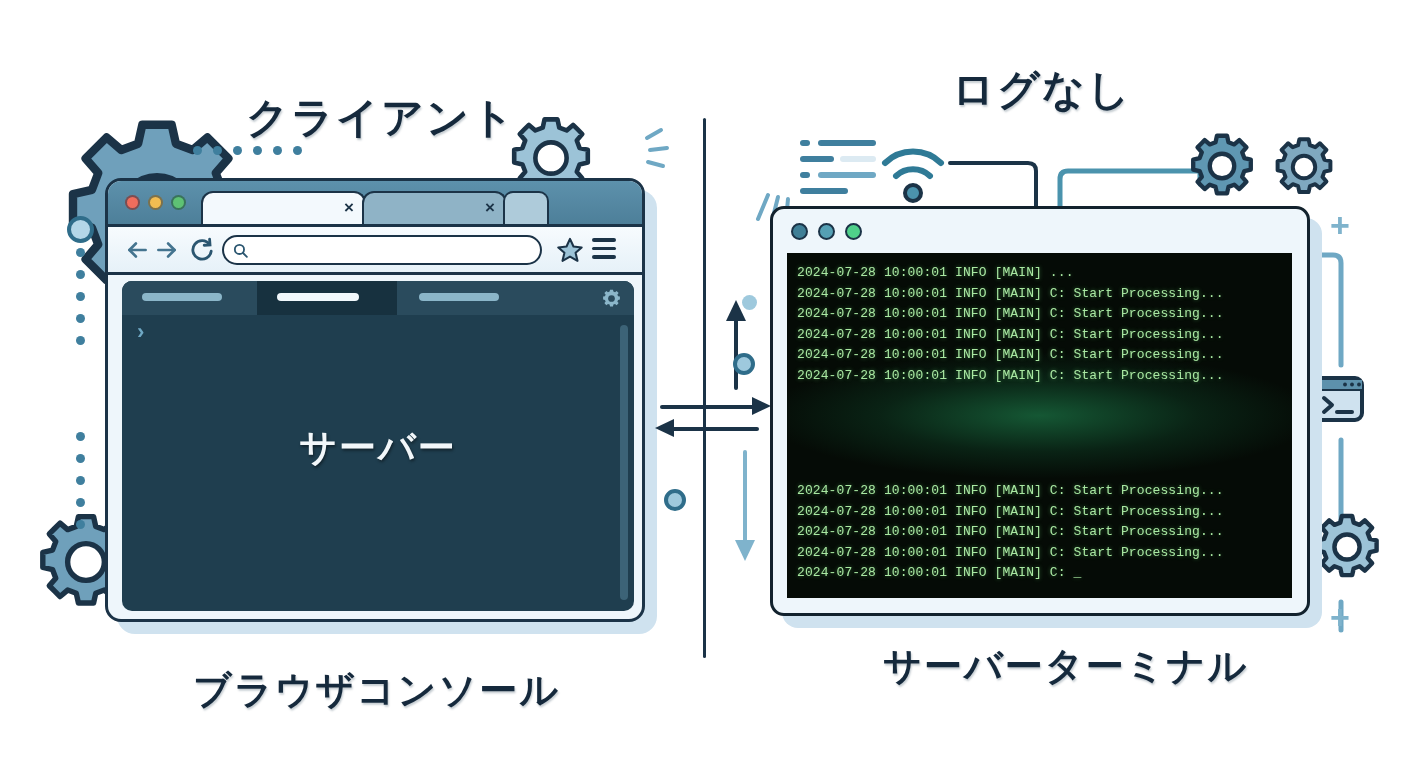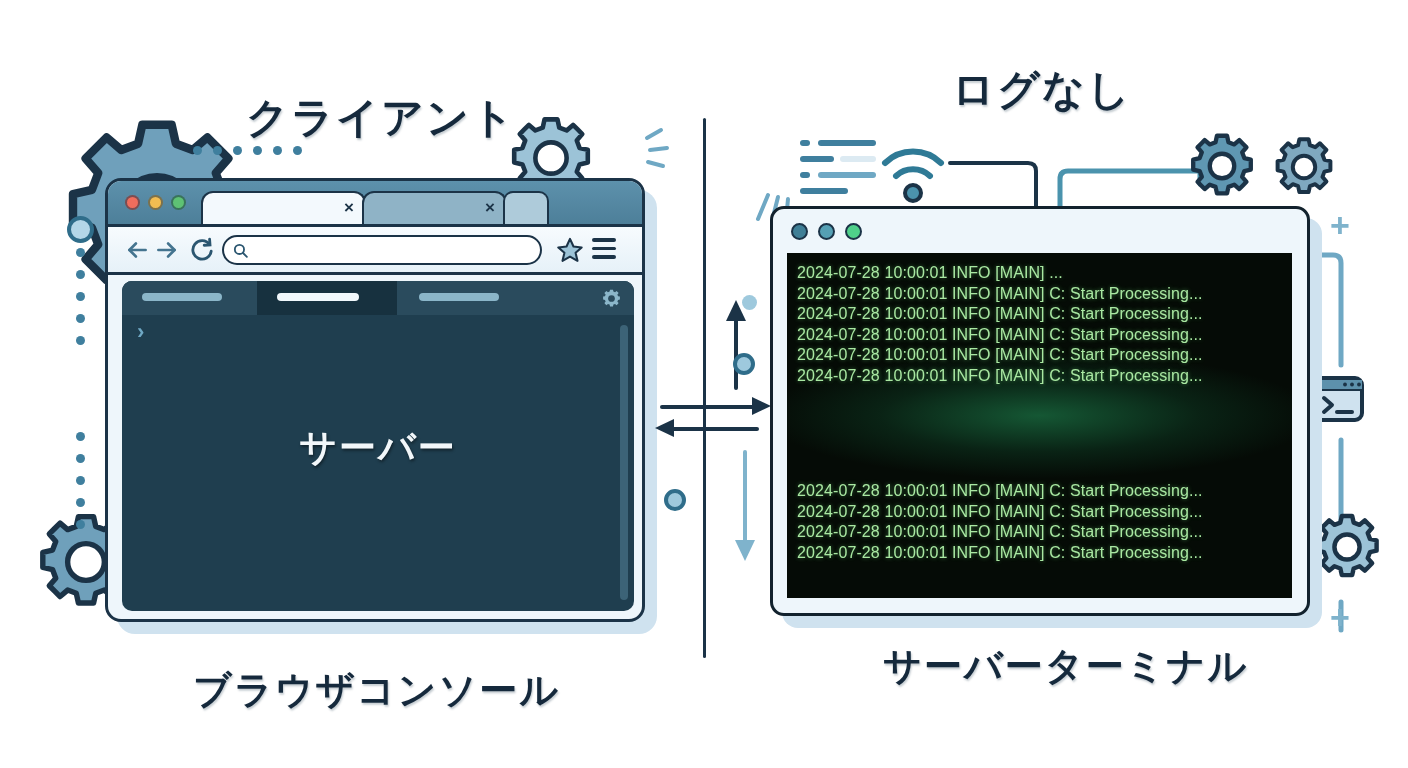--- a/index.html
+++ b/index.html
@@ -144,22 +144,22 @@
     background:#050b06;overflow:hidden;
   }
   #terminal-glow{
     position:absolute;left:0;top:95px;width:100%;height:135px;
     background:radial-gradient(ellipse 70% 60% at 50% 50%,
         rgba(34,150,90,.55) 0%, rgba(20,90,55,.30) 45%, rgba(5,11,6,0) 78%);
     pointer-events:none;
   }
   .log-line{
     position:relative;
-    font-family:Liberation Sans, sans-serif;
-    font-size:16px;line-height:20.5px;color:#a9e8a2;
+    font-family:Liberation Mono, monospace;
+    font-size:13px;line-height:20.5px;color:#a9e8a2;
     white-space:pre;padding-left:10px;letter-spacing:.1px;
     text-shadow:0 0 4px rgba(130,255,140,.45);
   }
   #log-top{position:absolute;left:0;top:10px;width:100%;}
   #log-bottom{position:absolute;left:0;top:228px;width:100%;}
   #terminal-headline{
     position:absolute;left:0;top:125px;width:100%;text-align:center;
     font-size:46px;font-weight:bold;color:#ffffff;letter-spacing:3px;
     text-shadow:0 0 22px rgba(160,255,180,.75),0 2px 5px rgba(0,0,0,.6);
   }
@@ -466,17 +466,18 @@
         <div class="log-line">2024-07-28 10:00:01 INFO [MAIN] C: Start Processing...</div>
         <div class="log-line">2024-07-28 10:00:01 INFO [MAIN] C: Start Processing...</div>
         <div class="log-line">2024-07-28 10:00:01 INFO [MAIN] C: Start Processing...</div>
         <div class="log-line">2024-07-28 10:00:01 INFO [MAIN] C: Start Processing...</div>
       </div>
       <div id="log-bottom">
         <div class="log-line">2024-07-28 10:00:01 INFO [MAIN] C: Start Processing...</div>
         <div class="log-line">2024-07-28 10:00:01 INFO [MAIN] C: Start Processing...</div>
         <div class="log-line">2024-07-28 10:00:01 INFO [MAIN] C: Start Processing...</div>
         <div class="log-line">2024-07-28 10:00:01 INFO [MAIN] C: Start Processing...</div>
+        <div class="log-line">2024-07-28 10:00:01 INFO [MAIN] C: _</div>
       </div>
     </div>
   </div>
 
 </div>
 
 </body></html>

